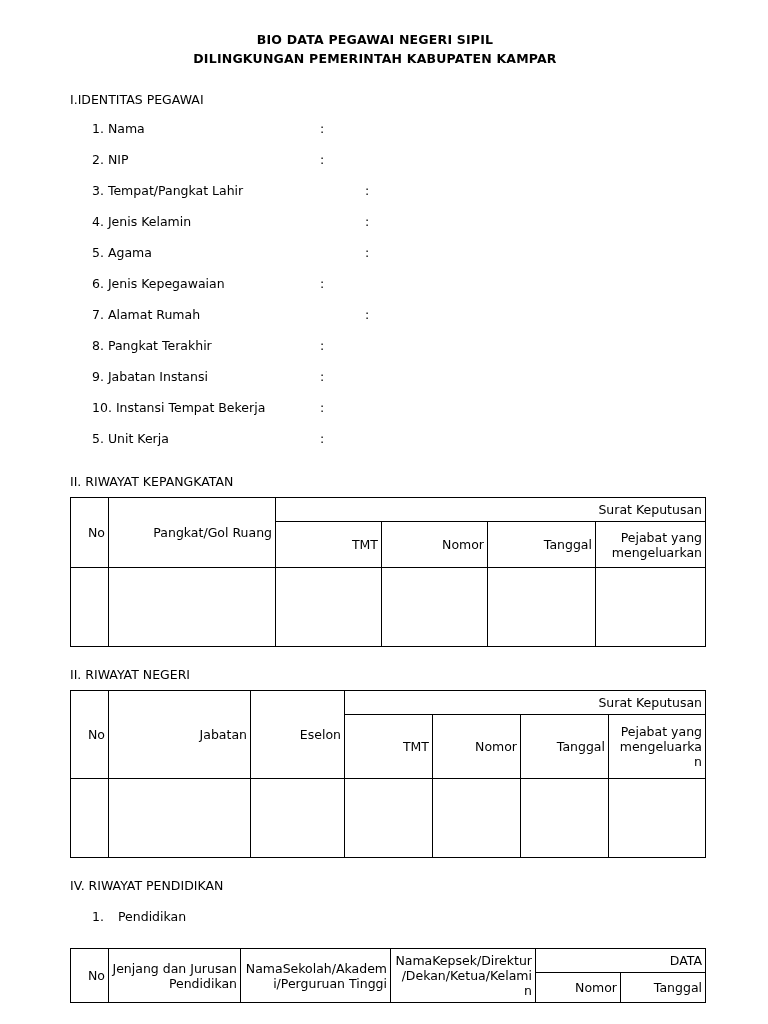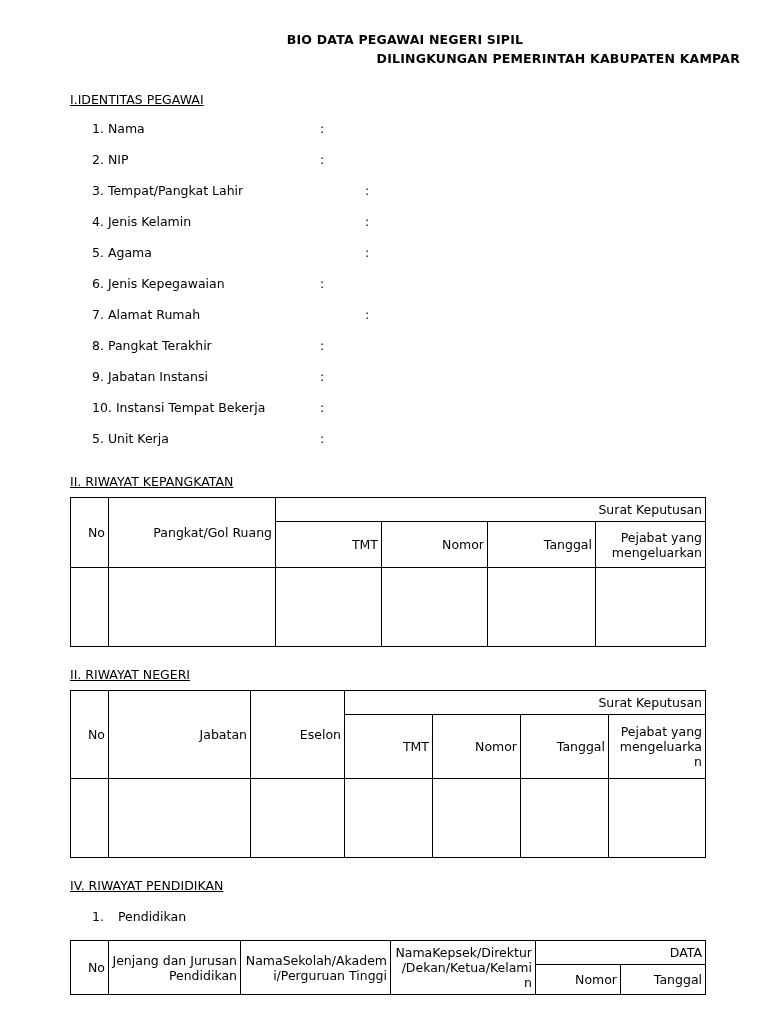--- a/index.html
+++ b/index.html
@@ -12,41 +12,40 @@
     height: 1024px;
     font-family: "DejaVu Sans", sans-serif;
     color: #000000;
     overflow: hidden;
   }
   .page {
     position: relative;
     width: 768px;
     height: 896px;
     box-sizing: border-box;
-    padding: 30px 28px 0 70px;
+    padding: 30px 88px 0 70px;
   }
   .doc-title {
     text-align: center;
     font-weight: bold;
     font-size: 12.5px;
     letter-spacing: 0.2px;
     line-height: 19px;
   }
   .doc-title-2 {
-    text-align: right;
+    text-align: center;
     font-weight: bold;
     font-size: 12.5px;
     letter-spacing: 0.2px;
     line-height: 19px;
   }
   .section-heading {
     font-size: 12.5px;
     margin-top: 20px;
     margin-bottom: 6px;
-    text-decoration: underline;
   }
   .identity-list {
   }
   .id-row {
     display: flex;
     align-items: flex-start;
     font-size: 12.5px;
     height: 31px;
     line-height: 31px;
     padding-left: 22px;
@@ -88,21 +87,21 @@
   .empty-row td {
     height: 70px;
   }
   .tbl-wrap {
     margin-top: 8px;
   }
   .subsection {
     font-size: 12.5px;
     padding-left: 22px;
     margin-top: 16px;
-    margin-bottom: 16px;
+    margin-bottom: 24px;
   }
   .sub-num {
     display: inline-block;
     width: 26px;
   }
   .hdr-tall {
     height: 46px;
   }
 </style>
 </head>

